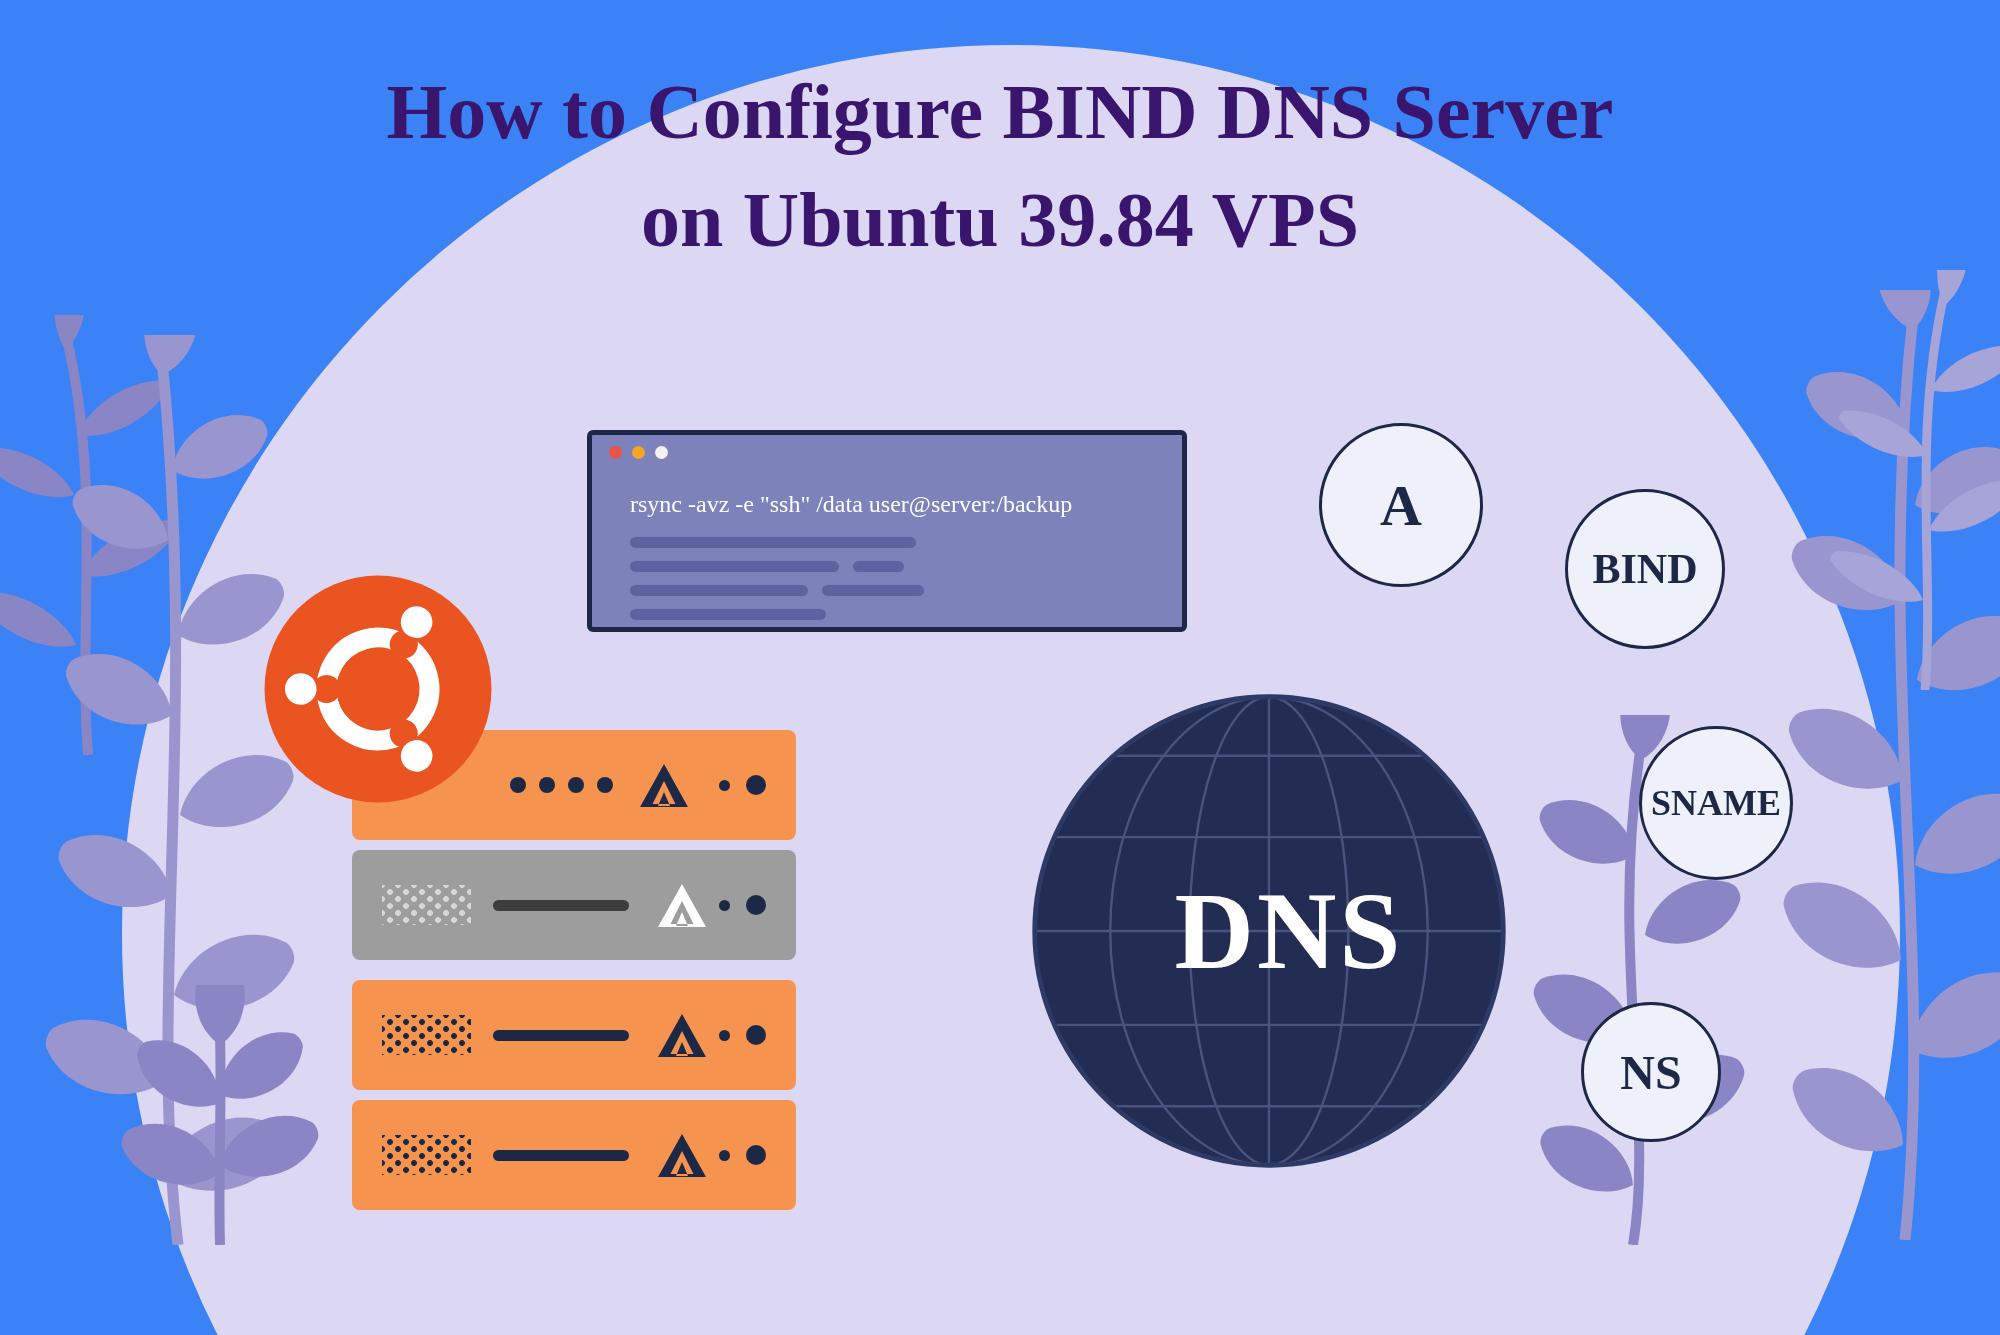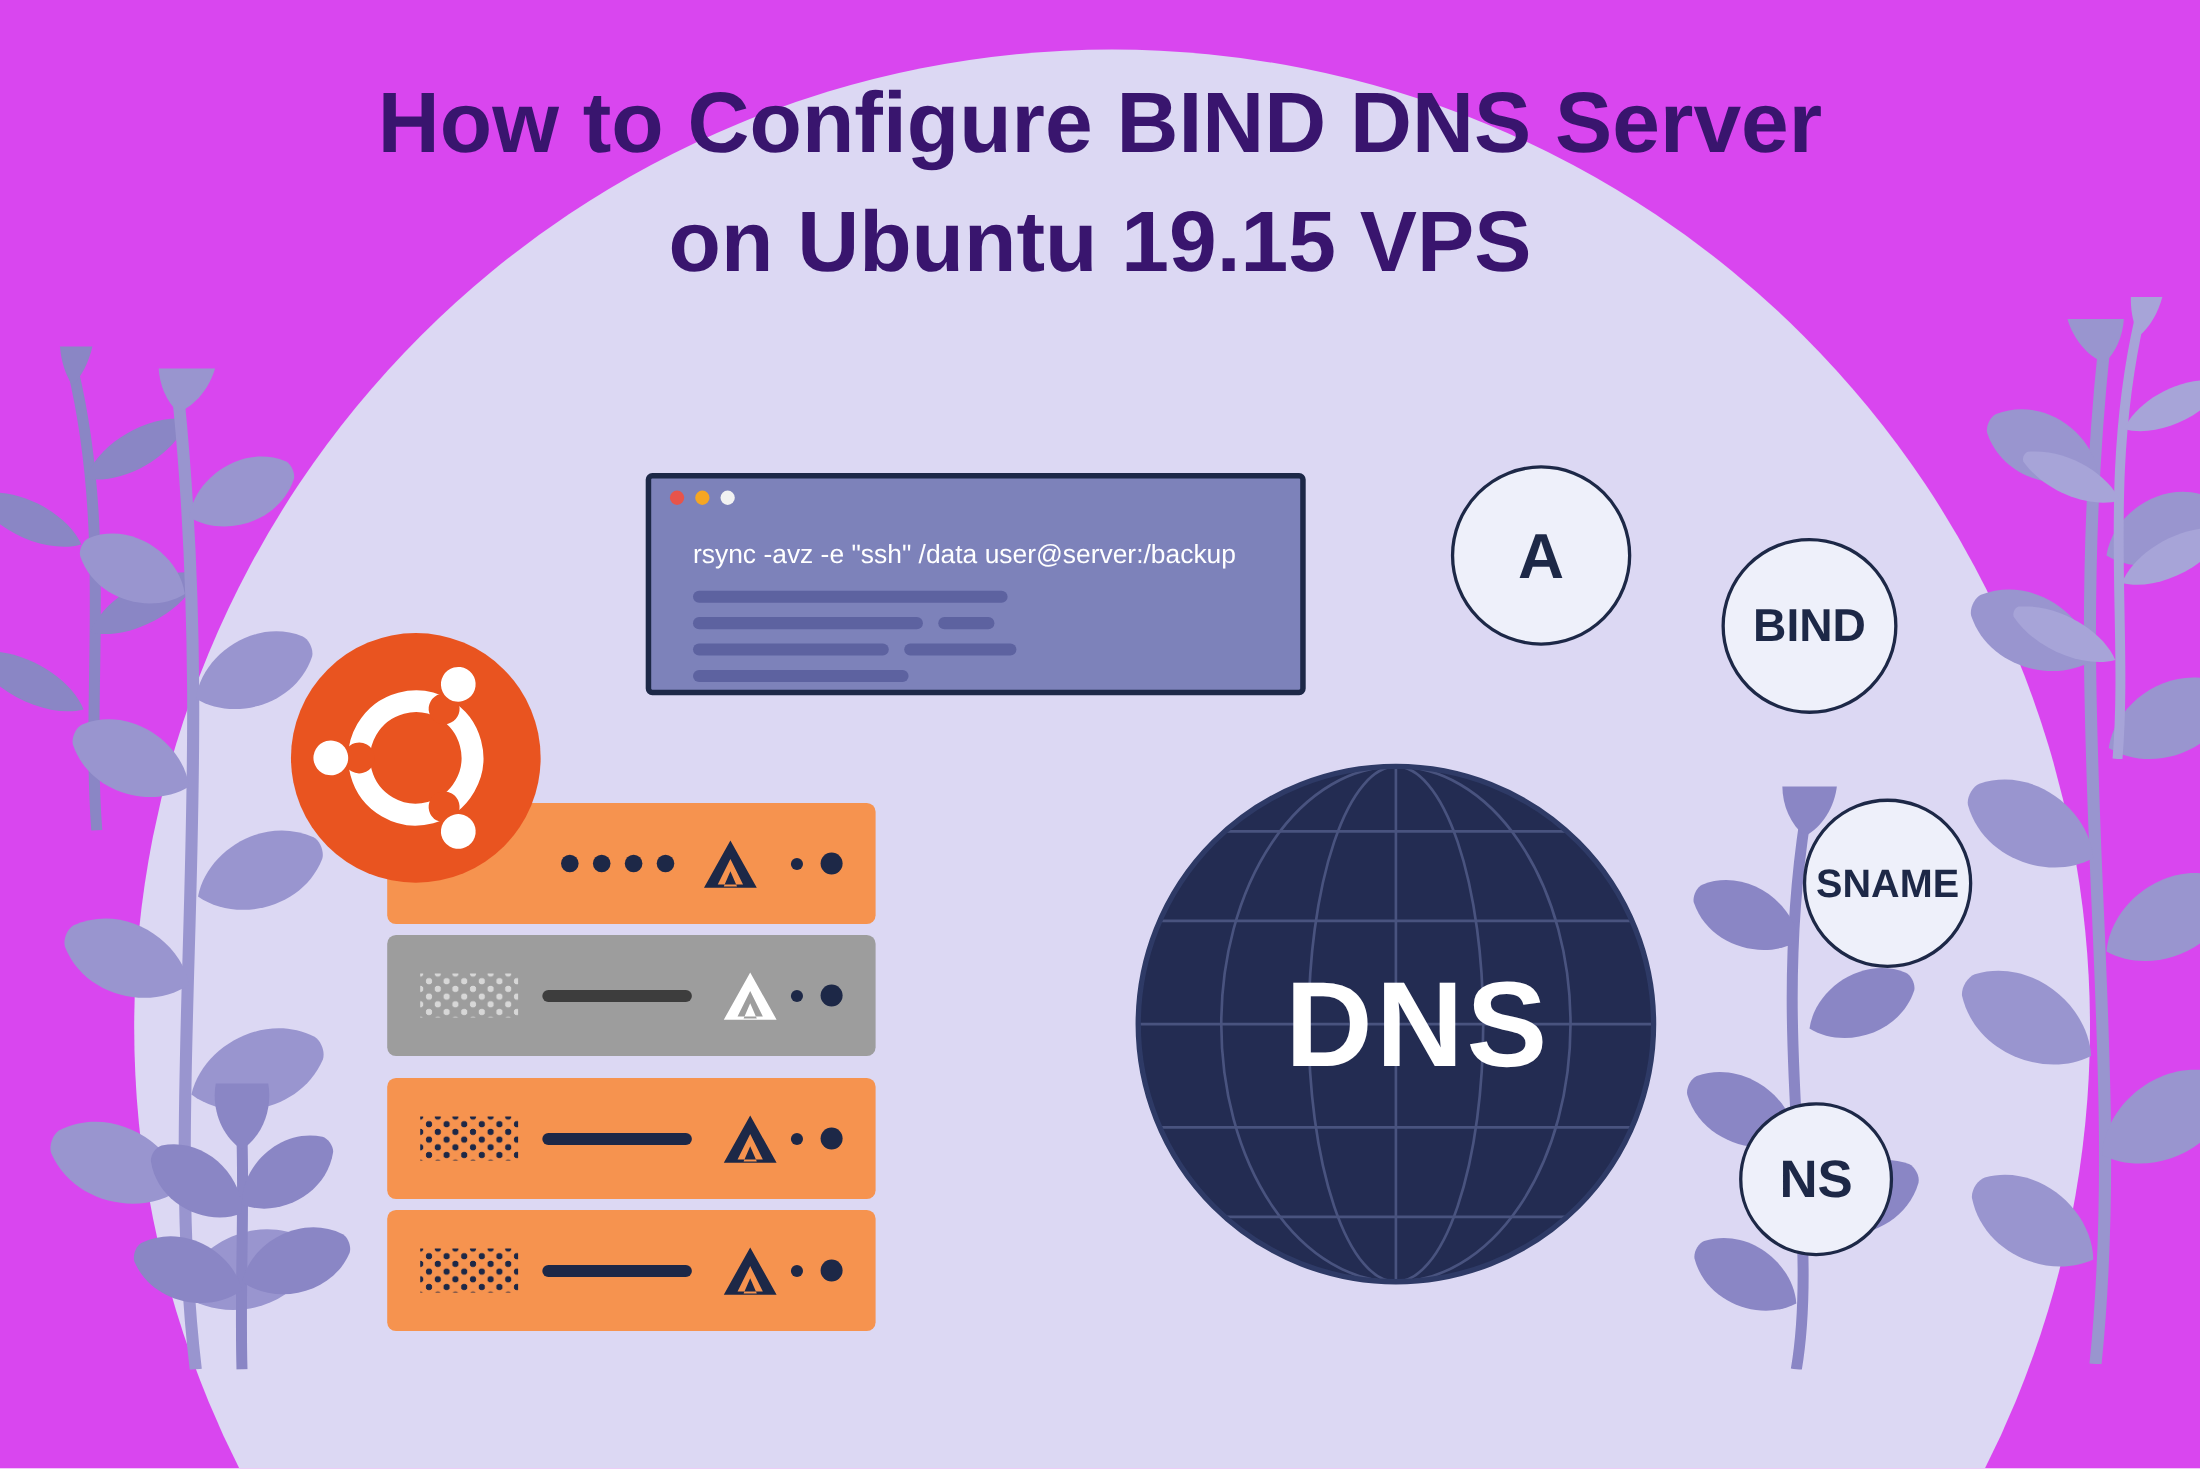--- a/index.html
+++ b/index.html
@@ -1,18 +1,18 @@
 <!DOCTYPE html>
 <html><head>
 <meta charset="utf-8">
 <style>
   html,body{margin:0;padding:0;background:#ffffff;}
   .canvas{
     position:relative; width:2000px; height:1335px; overflow:hidden;
-    background:#d946ef; font-family:Liberation Sans, sans-serif;
+    background:#3b82f6; font-family:Liberation Serif, serif;
   }
   
   .bg-circle{
     position:absolute; left:122px; top:45px; width:1778px; height:1778px;
     border-radius:50%; background:#dcd8f3;
   }
   
   .branch{position:absolute;}
   .leaf-light{color:#9995cf;}
   .leaf-dark{color:#8a86c5;}
@@ -183,21 +183,21 @@
       <use href="#leaf" transform="translate(130,140) rotate(205) scale(0.9)"></use>
       <use href="#leaf" transform="translate(140,220) rotate(-25) scale(0.9)"></use>
       <use href="#leaf" transform="translate(128,320) rotate(207) scale(0.95)"></use>
       <use href="#leaf" transform="translate(140,400) rotate(-27) scale(0.95)"></use>
       <use href="#leaf" transform="translate(128,470) rotate(209) scale(0.9)"></use>
     </g>
   </svg>
 
   <div class="title">
     <div>How to Configure BIND DNS Server</div>
-    <div>on Ubuntu 19.15 VPS</div>
+    <div>on Ubuntu 39.84 VPS</div>
   </div>
 
   <div class="terminal">
     <div class="term-bar">
       <span class="tdot red"></span>
       <span class="tdot orange"></span>
       <span class="tdot white"></span>
     </div>
     <div class="term-command">rsync -avz -e "ssh" /data user@server:/backup</div>
     <div class="term-lines">

